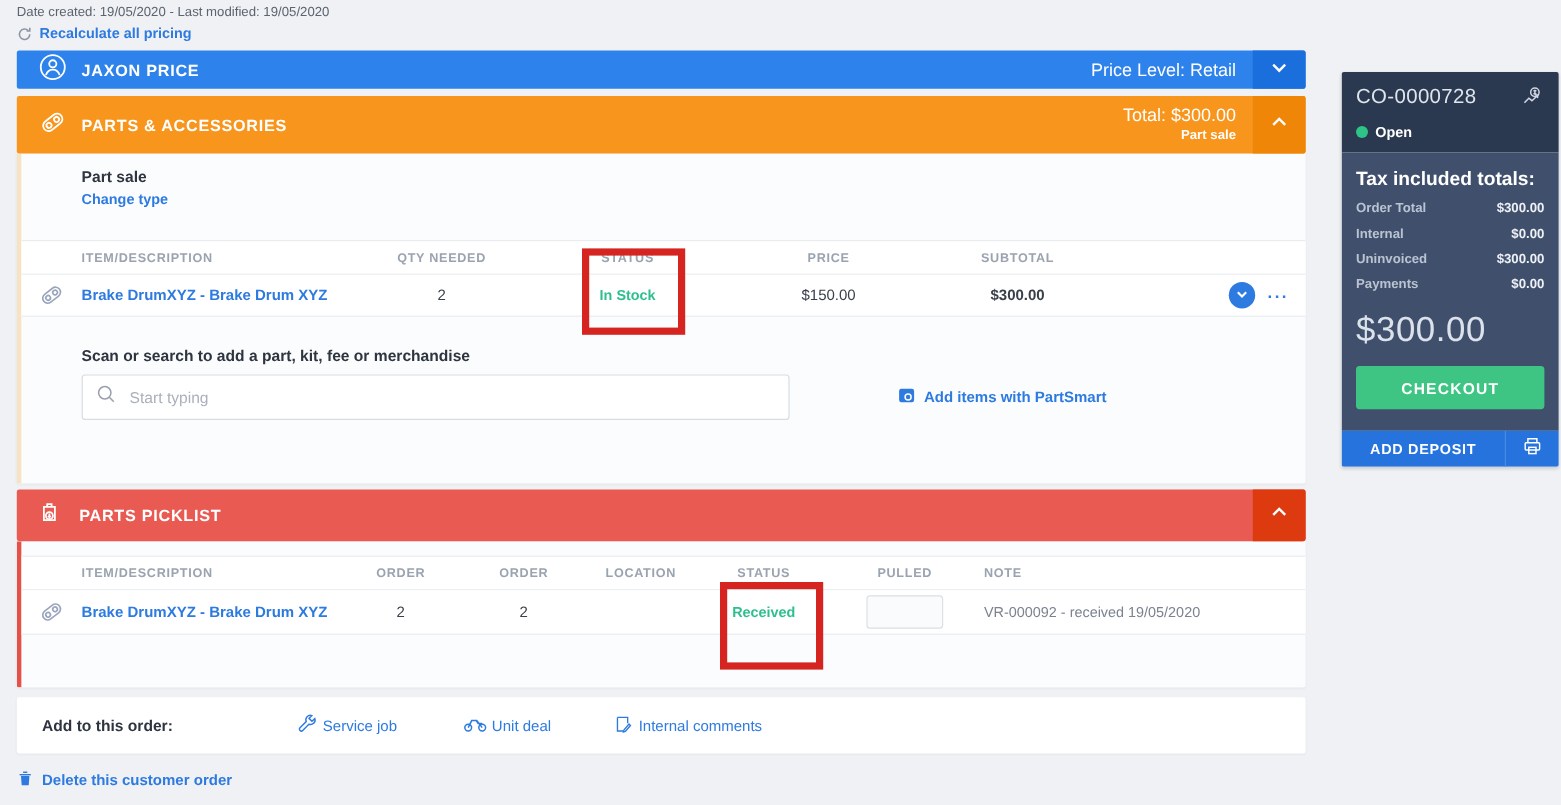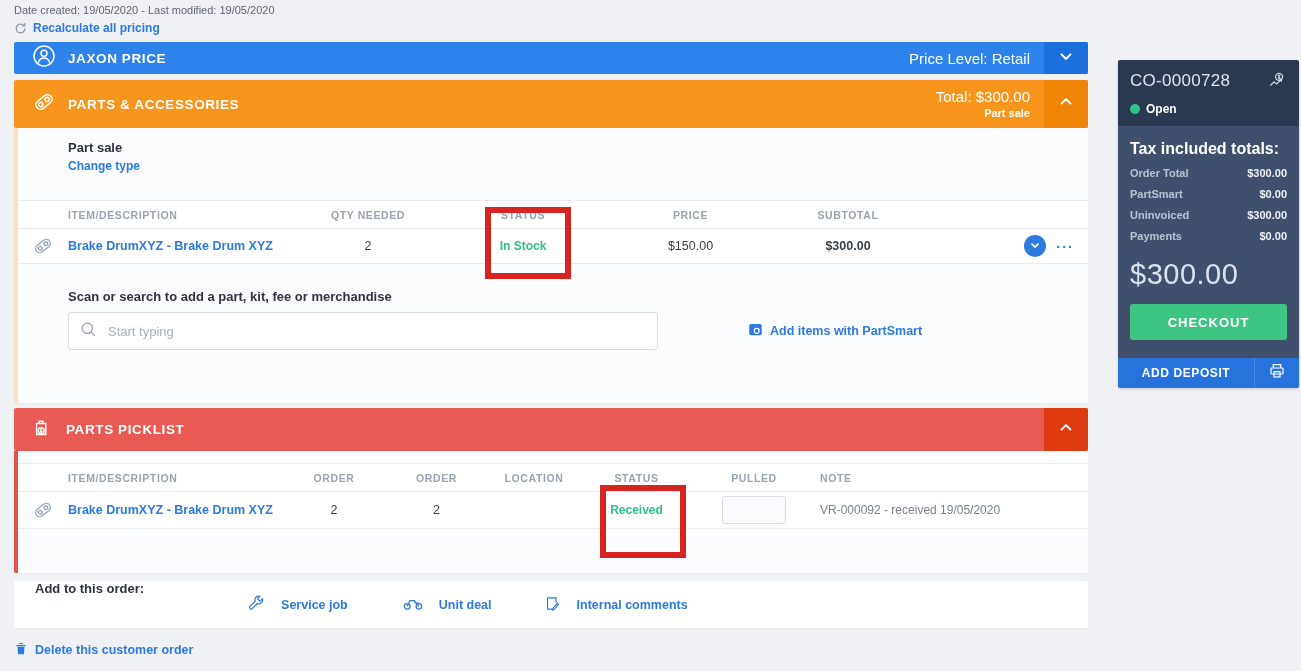--- a/index.html
+++ b/index.html
@@ -58,23 +58,23 @@
   .row-chev-circle{width:22px;height:22px;border-radius:50%;background:#2d7ae0;display:flex;align-items:center;justify-content:center;cursor:pointer;}
   .row-ellipsis{color:#2d7ae0;font-weight:bold;font-size:14px;letter-spacing:2px;cursor:pointer;line-height:10px;padding-bottom:6px;}
 
   .scan-label{margin-left:50px;margin-top:25px;font-size:13px;font-weight:bold;color:#2f3540;}
   .search-row{display:flex;align-items:center;margin-left:50px;margin-top:8px;gap:44px;}
   .search-box{width:590px;height:38px;border:1px solid #d9dce1;border-radius:3px;background:#fff;display:flex;align-items:center;box-sizing:border-box;padding:0 10px;}
   .search-box input{border:0;outline:0;flex:1;font-size:13px;color:#3a4049;margin-left:8px;font-family:"Liberation Sans",sans-serif;background:transparent;}
   .search-box input::placeholder{color:#aab0bb;}
   .partsmart{display:flex;align-items:center;gap:7px;margin-left:46px;color:#2d7ae0;font-size:12.5px;font-weight:bold;cursor:pointer;}
 
-  .footer-bar{margin-top:8px;background:#fff;border-radius:2px;height:47px;display:flex;box-shadow:0 1px 2px rgba(0,0,0,.04);}
+  .footer-bar{margin-top:8px;background:#fff;border-radius:2px;height:47px;display:flex;align-items:center;box-shadow:0 1px 2px rgba(0,0,0,.04);}
   .add-label{margin-left:21px;font-size:13px;font-weight:bold;color:#2f3540;}
-  .foot-link{display:flex;align-items:center;gap:16px;color:#2d7ae0;font-size:12.5px;font-weight:bold;cursor:pointer;}
+  .foot-link{display:flex;align-items:center;gap:4px;color:#2d7ae0;font-size:12.5px;font-weight:normal;cursor:pointer;}
   .fl1{margin-left:103px;}
   .fl2{margin-left:55px;}
   .fl3{margin-left:52px;}
   .delete-link{margin-top:13px;display:flex;align-items:center;gap:7px;color:#2d7ae0;font-size:12.5px;font-weight:bold;cursor:pointer;}
 
   .sidebar{position:absolute;left:1118px;top:60px;width:181px;border-radius:2px;overflow:hidden;box-shadow:0 1px 3px rgba(0,0,0,.15);}
   .sb-head{background:#2b3950;padding:11px 12px 10px 12px;}
   .sb-head-row{display:flex;align-items:flex-start;justify-content:space-between;}
   .sb-order{color:#dfe5ee;font-size:17px;letter-spacing:.3px;}
   .sb-status{display:flex;align-items:center;gap:6px;margin-top:7px;}
@@ -341,21 +341,21 @@
         <span class="sb-status-txt">Open</span>
       </div>
     </div>
     <div class="sb-body">
       <div class="sb-totals-title">Tax included totals:</div>
       <div class="sb-trow">
         <span class="l">Order Total</span>
         <span class="v">$300.00</span>
       </div>
       <div class="sb-trow">
-        <span class="l">PartSmart</span>
+        <span class="l">Internal</span>
         <span class="v">$0.00</span>
       </div>
       <div class="sb-trow">
         <span class="l">Uninvoiced</span>
         <span class="v">$300.00</span>
       </div>
       <div class="sb-trow">
         <span class="l">Payments</span>
         <span class="v">$0.00</span>
       </div>

